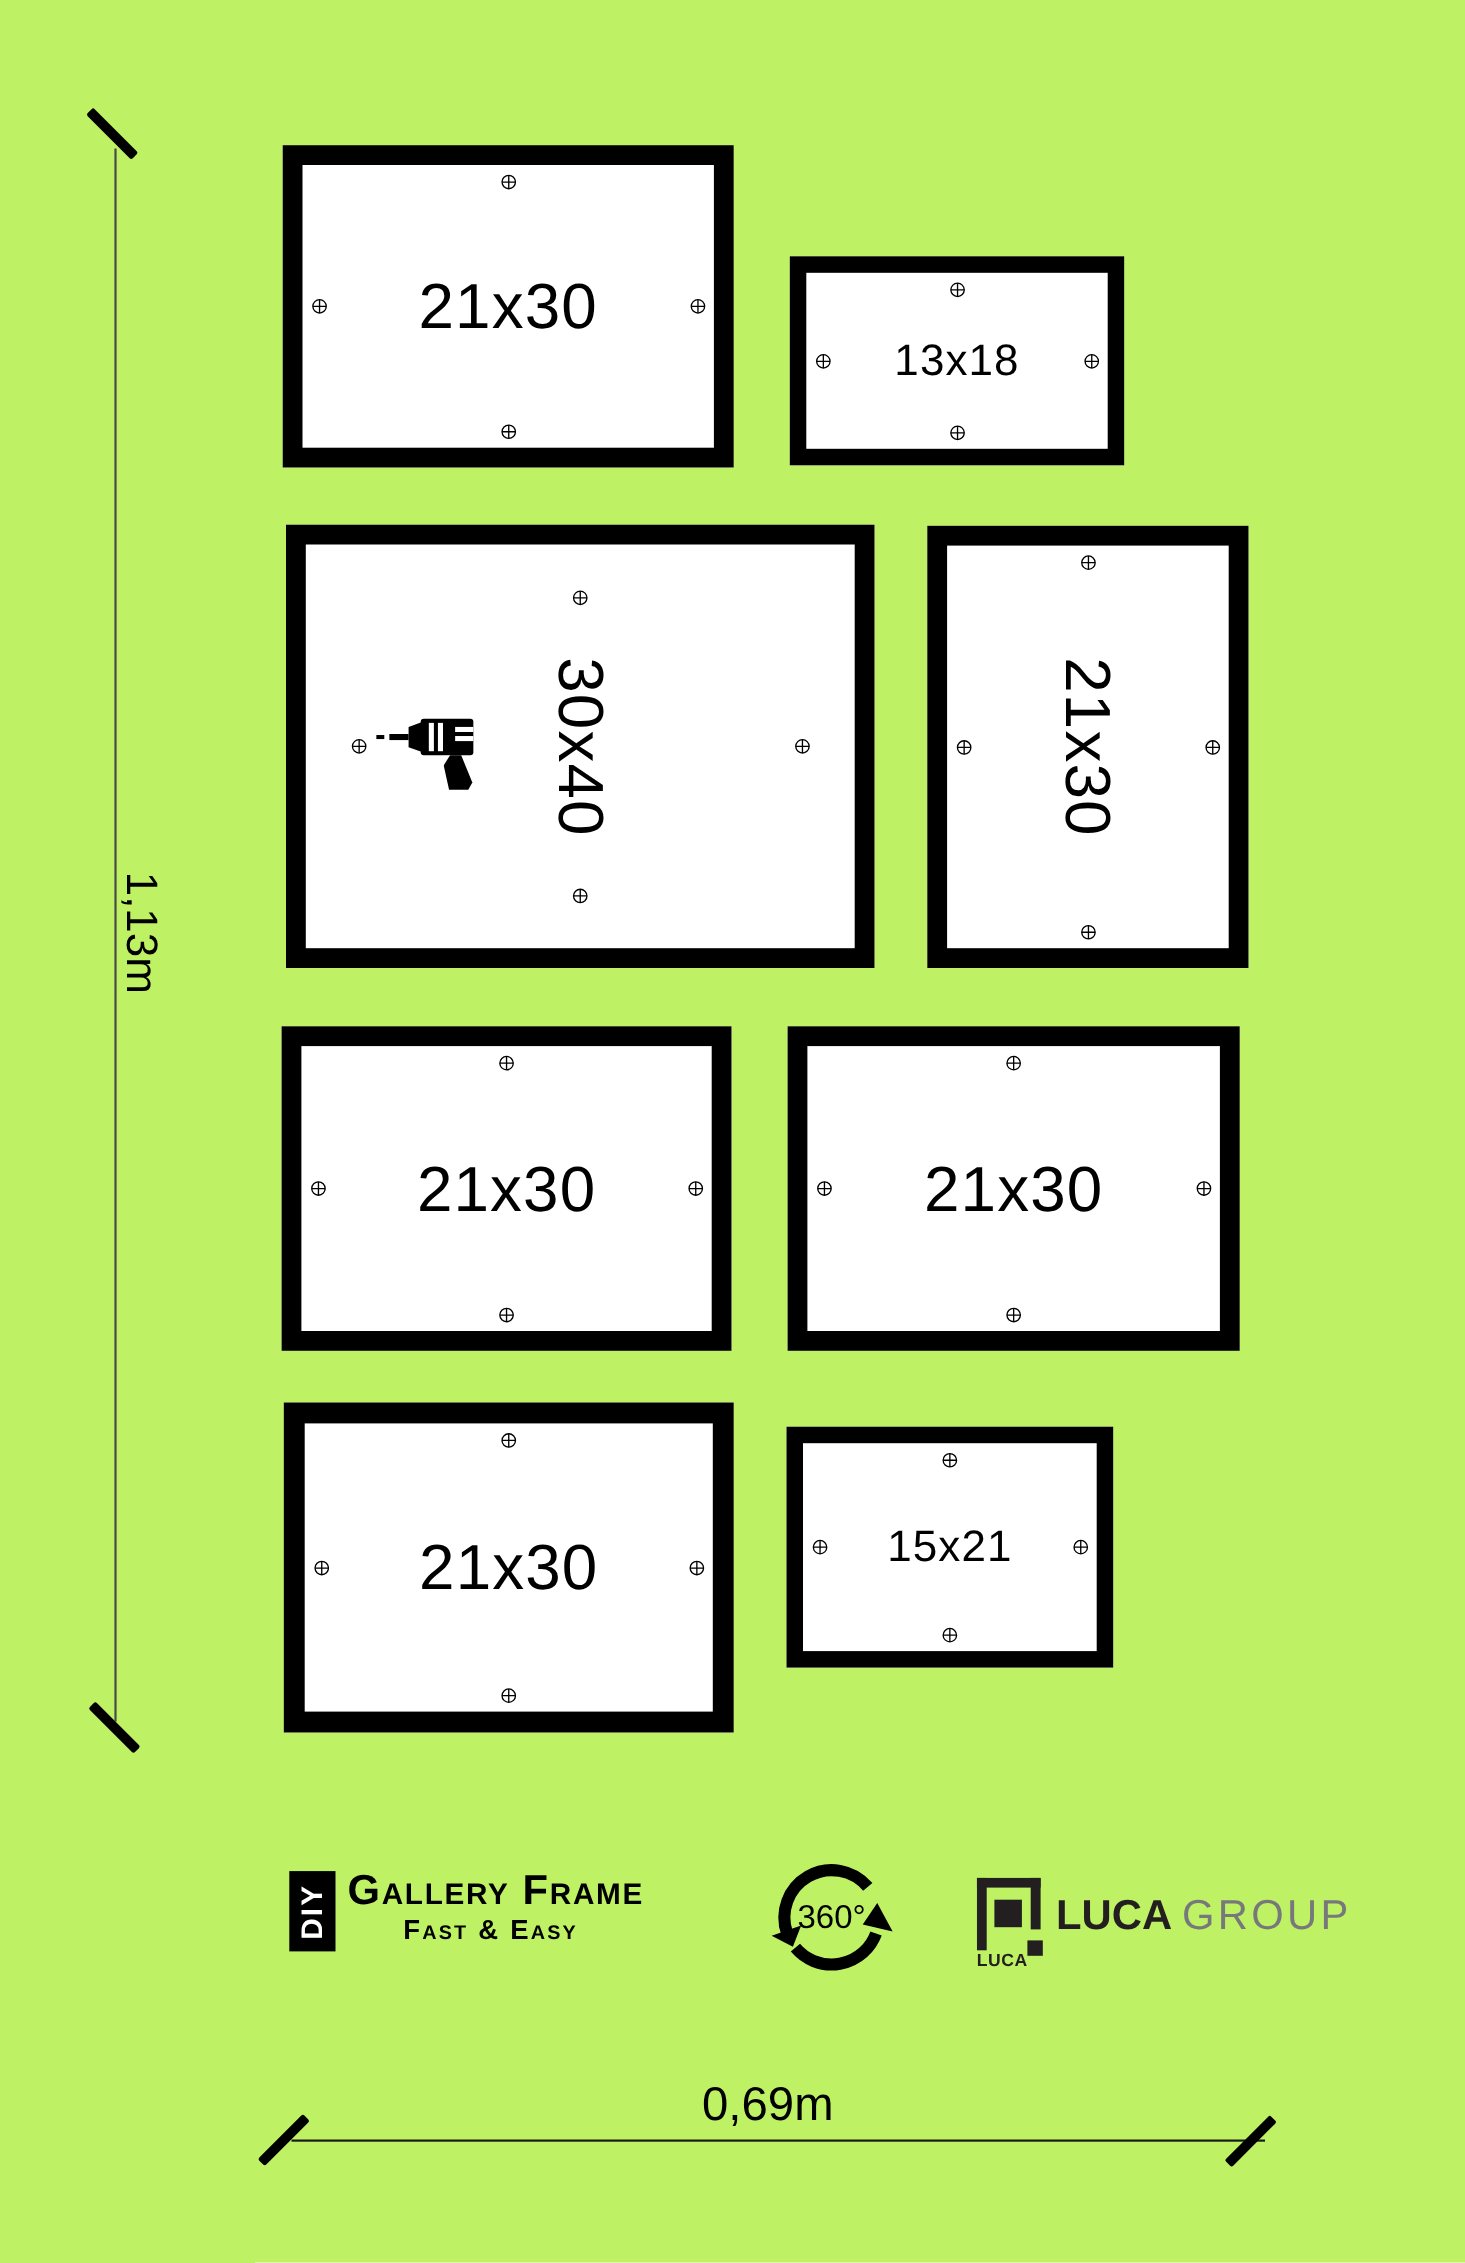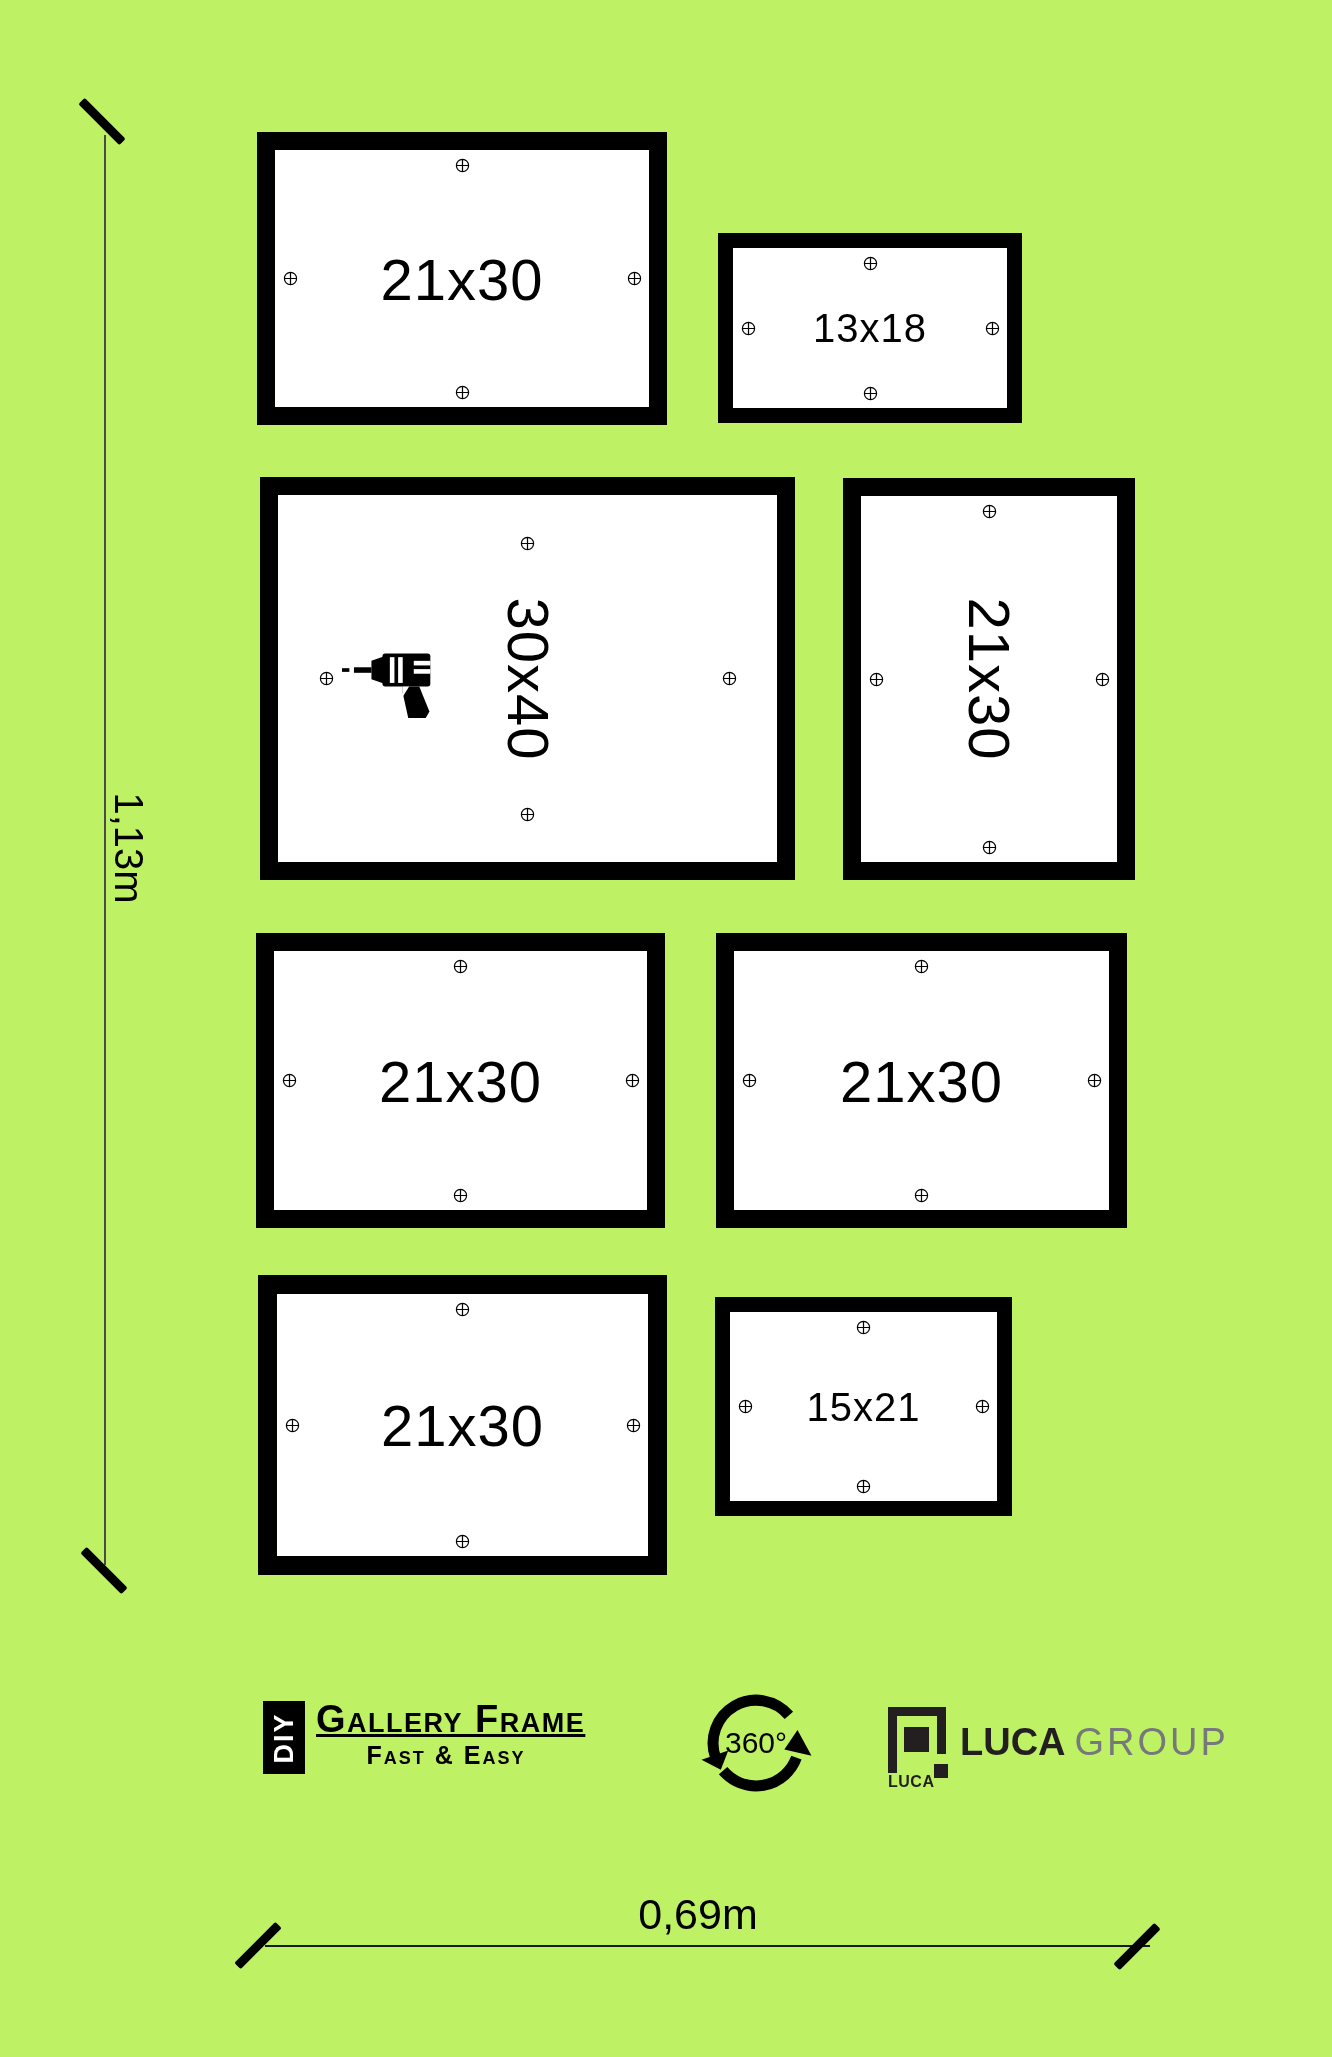--- a/index.html
+++ b/index.html
@@ -23,21 +23,21 @@
   .tick.fwd{transform:rotate(-45deg);}   
   .vlabel{position:absolute;transform:translate(-50%,-50%) rotate(90deg);
           font-size:40px;white-space:nowrap;}
   .hlabel{position:absolute;transform:translate(-50%,-50%);font-size:43px;white-space:nowrap;}
 
   
   .diy-box{position:absolute;left:263px;top:1701px;width:42px;height:73px;background:#000;}
   .diy-text{position:absolute;left:50%;top:50%;transform:translate(-50%,-50%) rotate(-90deg);
             color:#fff;font-weight:bold;font-size:27px;letter-spacing:2px;}
   .brand-name{position:absolute;left:316px;top:1698px;font-size:38px;font-weight:bold;
-              font-variant:small-caps;letter-spacing:1.5px;color:#000;white-space:nowrap;text-decoration:underline;}
+              font-variant:small-caps;letter-spacing:1.5px;color:#000;white-space:nowrap;}
   .brand-tagline{position:absolute;left:316px;top:1741px;width:260px;text-align:center;
                  font-size:25px;font-weight:bold;font-variant:small-caps;letter-spacing:2px;color:#000;}
   .rot-badge{position:absolute;left:700px;top:1686px;}
   .luca-icon{position:absolute;left:888px;top:1707px;}
   .luca-name{position:absolute;left:960px;top:1723px;font-size:38px;line-height:1;white-space:nowrap;}
   .luca-bold{font-weight:bold;color:#231f20;}
   .luca-light{font-weight:normal;color:#77787b;letter-spacing:3px;margin-left:9px;}
 </style>
 </head>
 <body>

